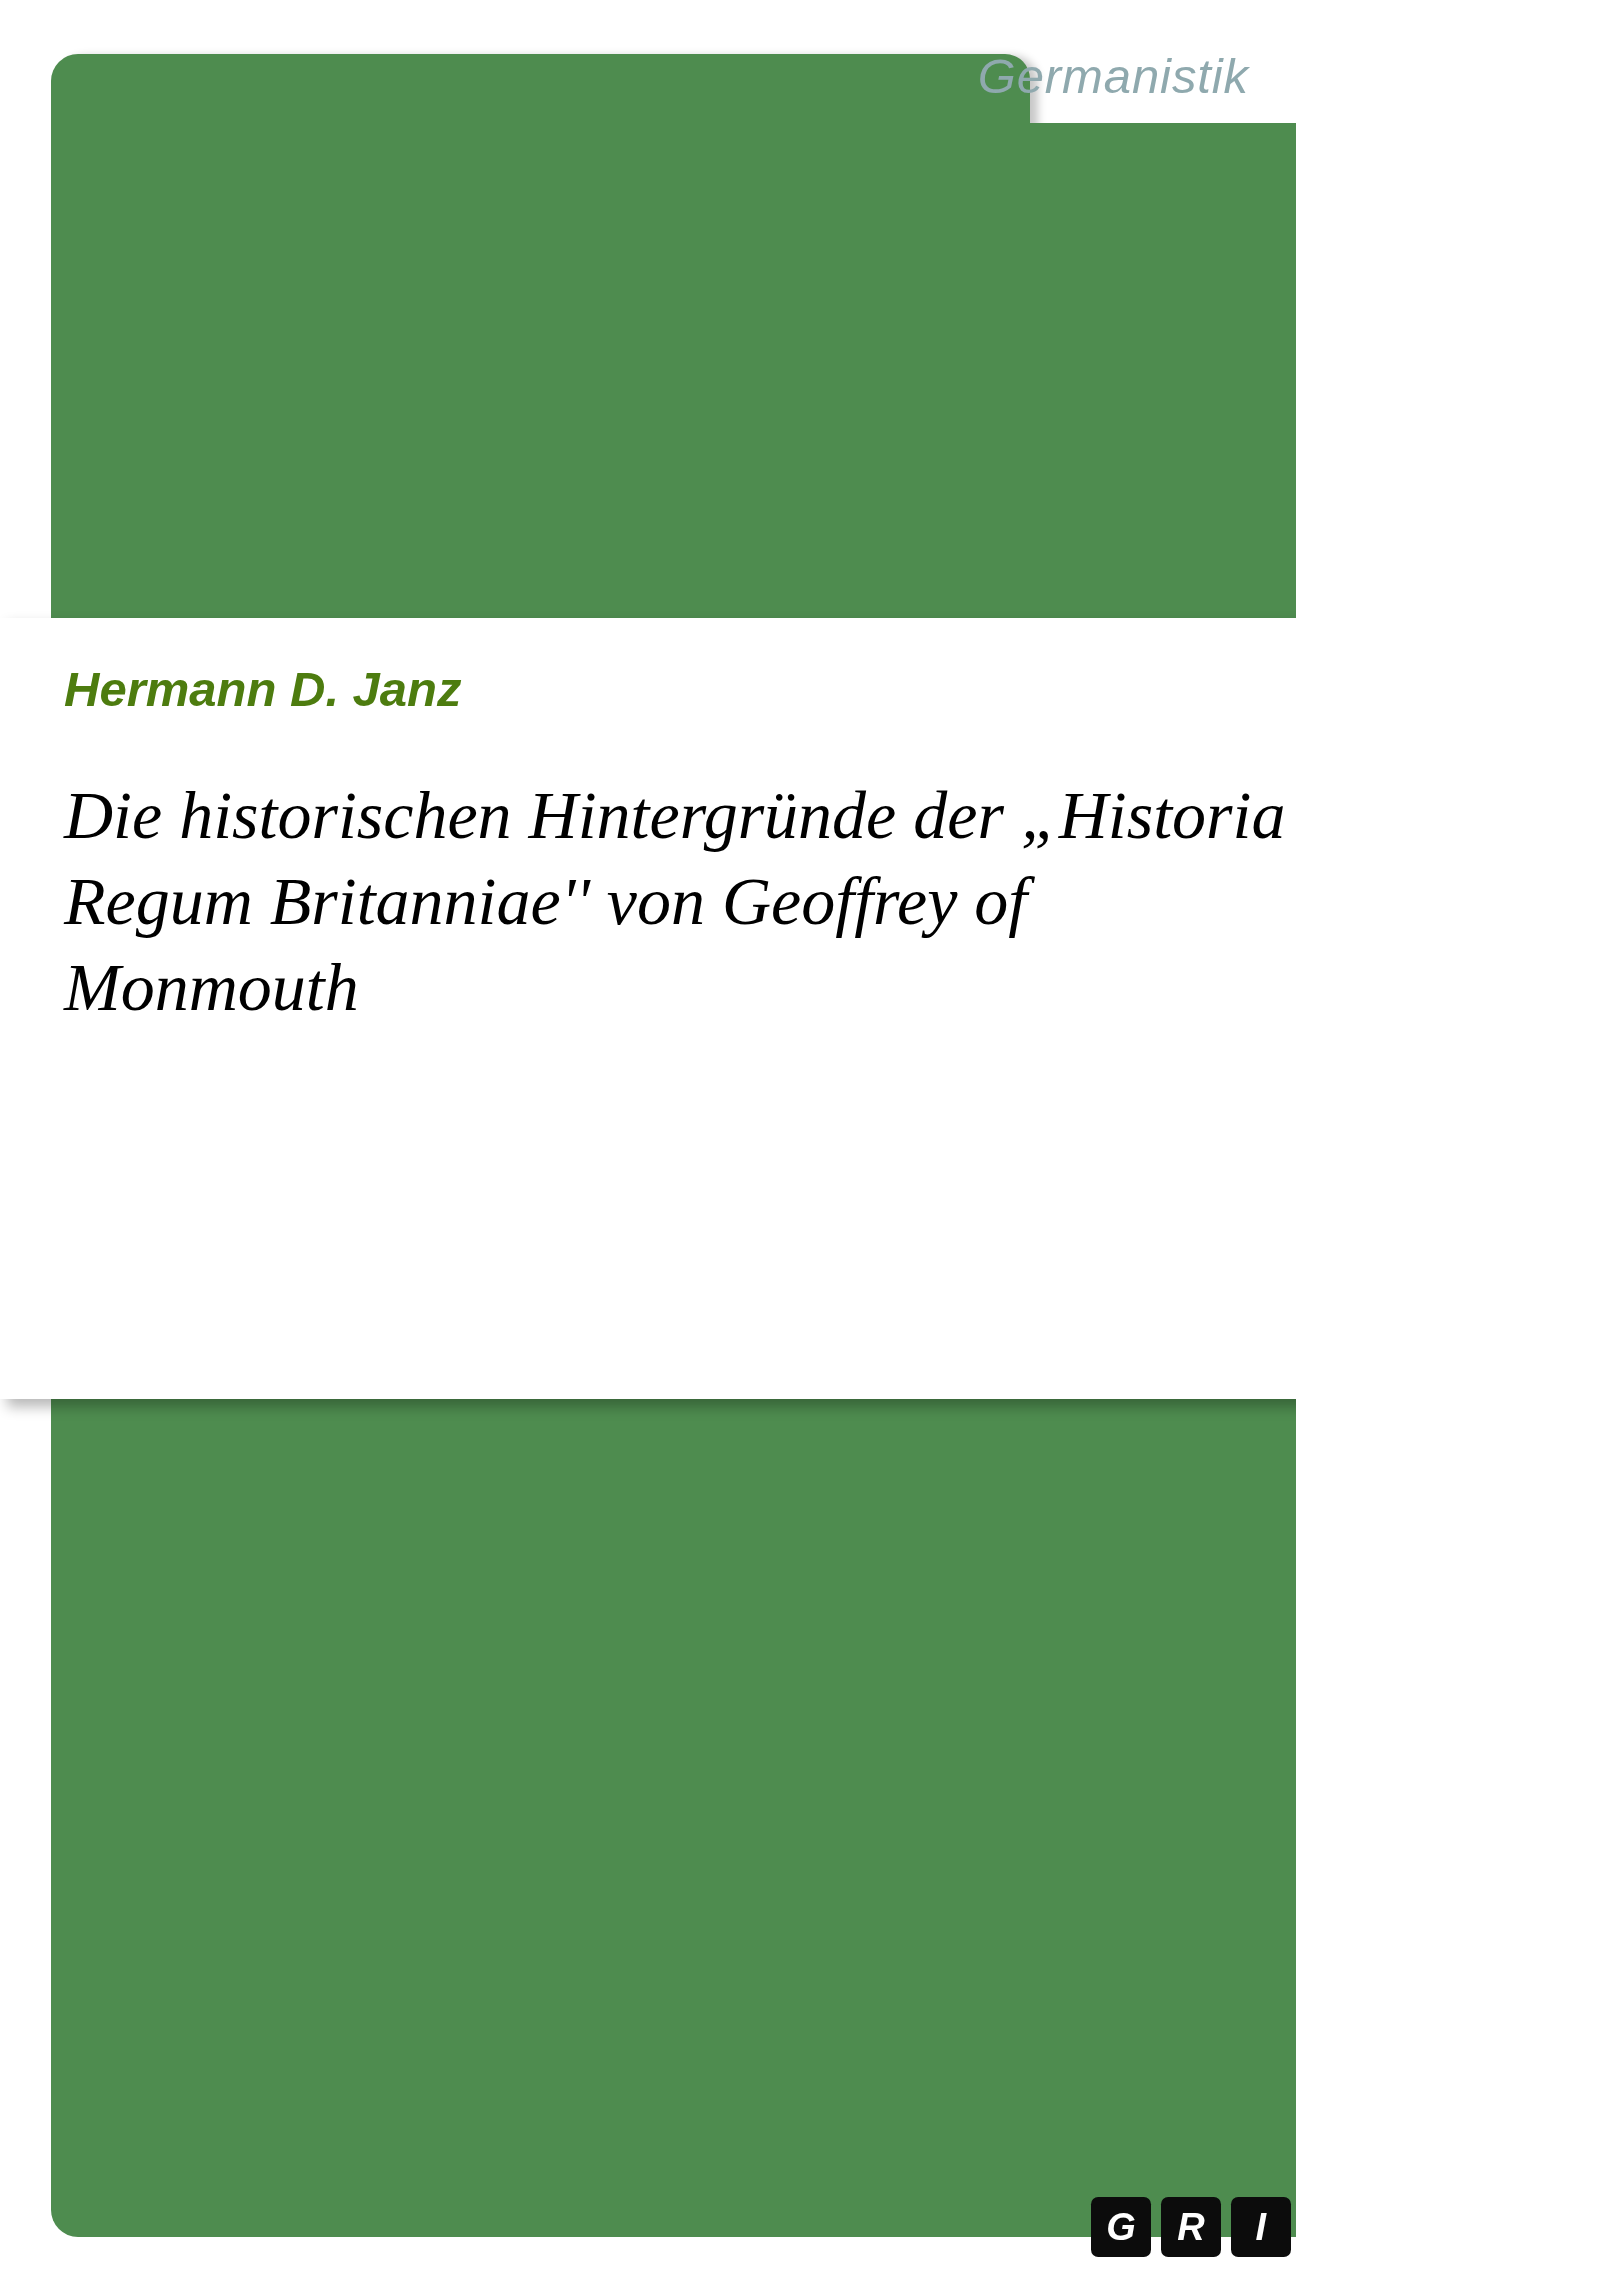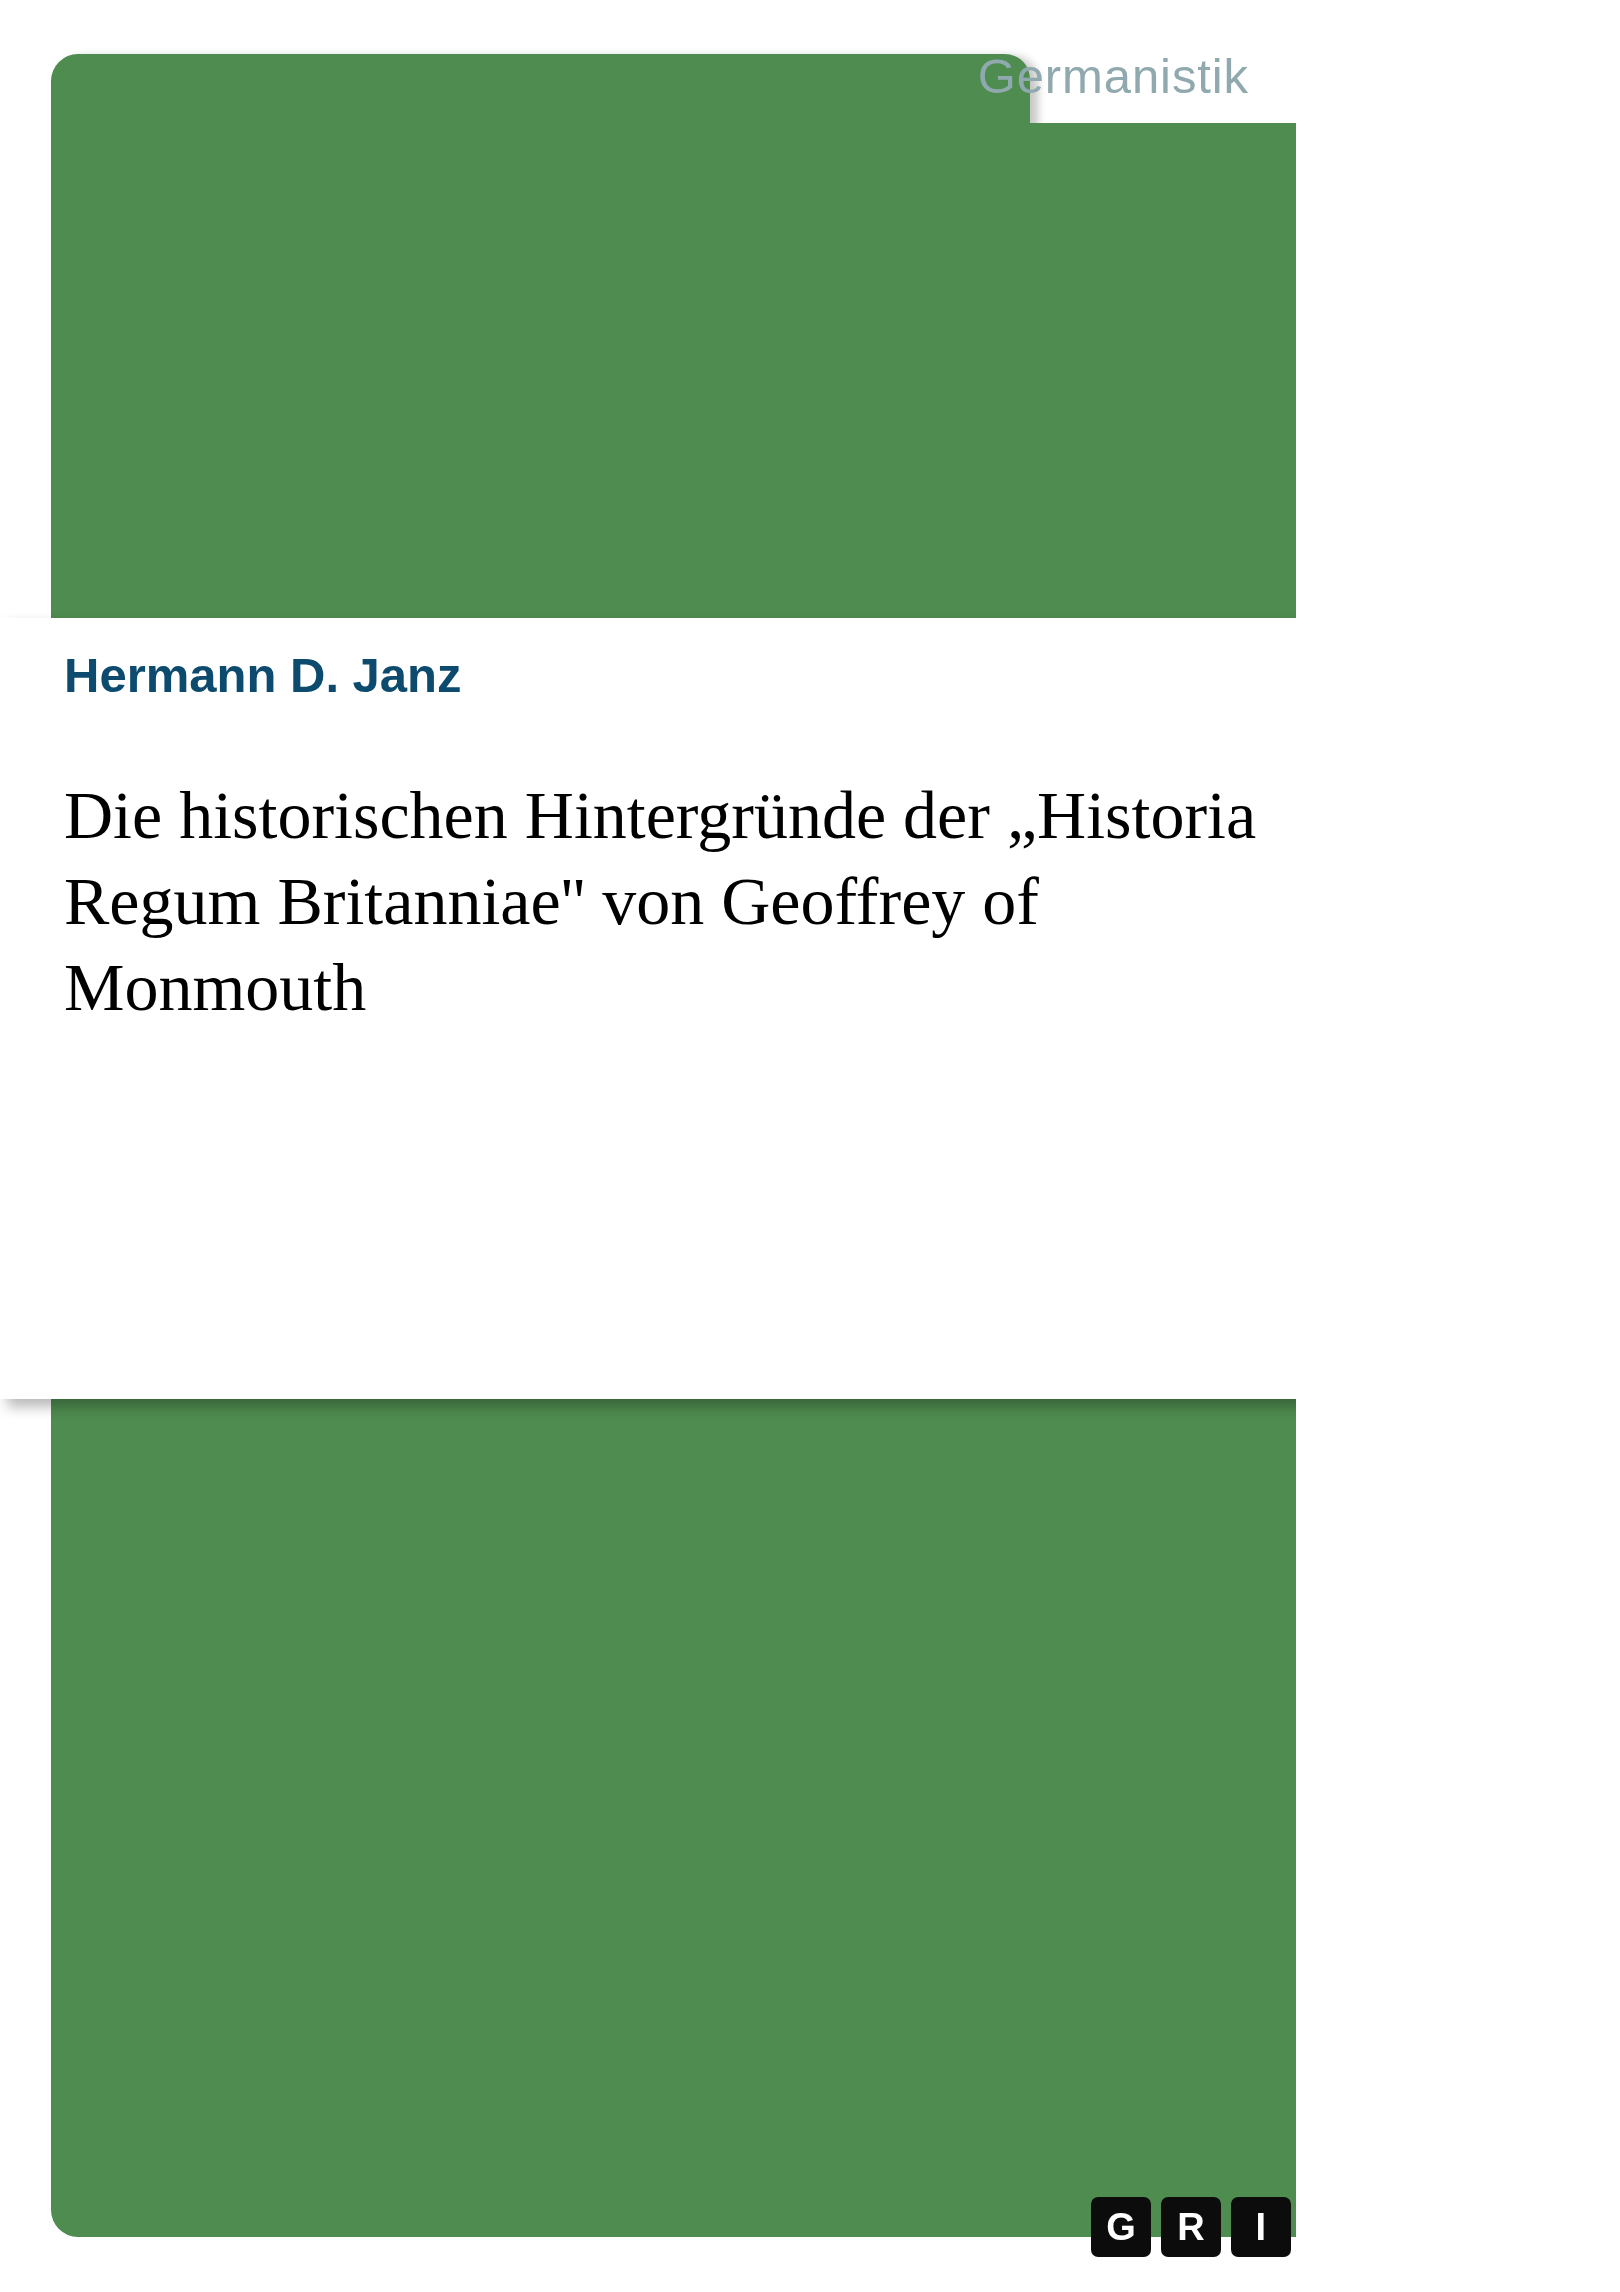--- a/index.html
+++ b/index.html
@@ -2,20 +2,21 @@
 <html style="font-size:14.3px"><head>
 <meta charset="utf-8">
 <style>
   html,body{margin:0;padding:0;background:#ffffff;}
   .page{
     position:relative;
     width:1296px;height:2293px;
     background:#ffffff;
     overflow:hidden;
     font-family:"Liberation Sans",sans-serif;
+    font-style:italic;
   }
   
   .green-tab{
     position:absolute;
     left:51px;top:54px;
     width:979px;height:197px;
     background:#4e8c4f;
     border-radius:27px 25px 0 0;
     box-shadow:8px 2.7px 8px rgba(0,0,0,0.22);
     z-index:1;
@@ -44,24 +45,24 @@
     position:absolute;
     left:0;top:618px;
     width:1503px;height:781px;
     background:#ffffff;
     border-radius:0 41px 41px 0;
     box-shadow:7.2px 7.2px 12.5px rgba(0,0,0,0.28);
     z-index:4;
   }
   .author{
     position:absolute;
-    left:64px;top:647px;
+    left:64px;top:661px;
     font-size:49px;
     font-weight:bold;
-    color:#0c4a6e;
+    color:#4d7c0f;
     z-index:5;
     white-space:nowrap;
   }
   .title{
     position:absolute;
     left:64px;top:772px;
     width:1415px;
     font-family:"Liberation Serif",serif;
     font-size:68px;
     line-height:86px;

